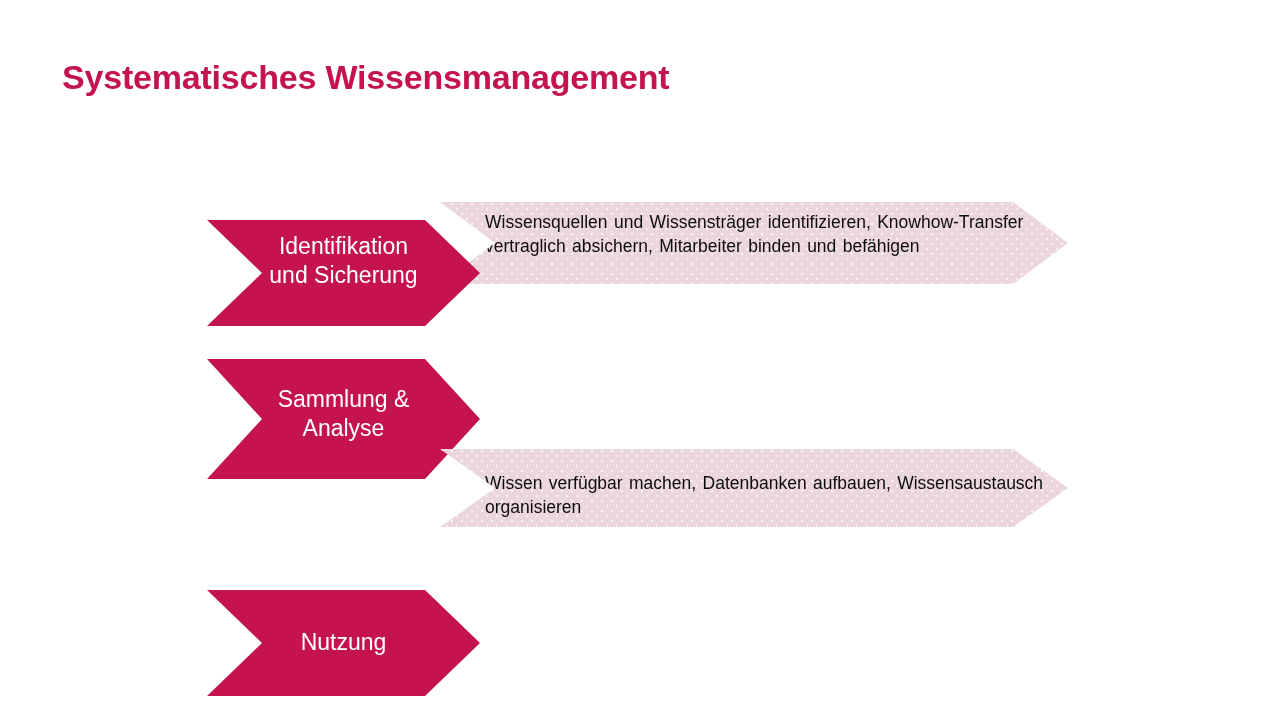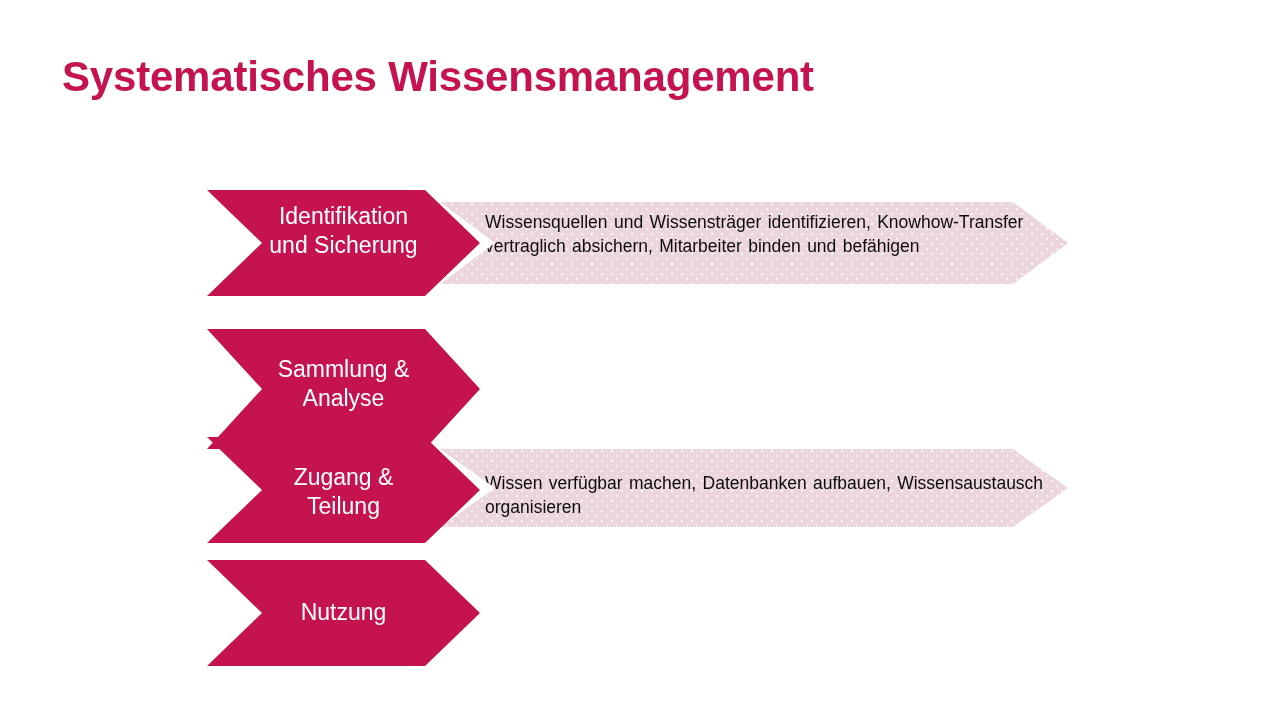--- a/index.html
+++ b/index.html
@@ -23,21 +23,21 @@
     height: 720px;
     background: #ffffff;
   }
 
   
   #slide-title {
     position: absolute;
     left: 62px;
     top: 55px;
     width: 1140px;
-    font-size: 42px;
+    font-size: 34px;
     font-weight: bold;
     color: #C4134F;
     letter-spacing: -0.2px;
     line-height: 44px;
     white-space: nowrap;
   }
 
   
   #diagram {
     position: absolute;
@@ -86,20 +86,21 @@
   }
 
   
   .label-chevron {
     position: absolute;
     left: 207px;
     width: 273px;
     background: #C4134F;
     -webkit-clip-path: polygon(0 0, calc(100% - 55px) 0, 100% 50%, calc(100% - 55px) 100%, 0 100%, 55px 50%);
     clip-path: polygon(0 0, calc(100% - 55px) 0, 100% 50%, calc(100% - 55px) 100%, 0 100%, 55px 50%);
+    margin-top: 30px;
   }
 
   .label-text {
     position: absolute;
     left: 55px;
     width: 163px;
     text-align: center;
     color: #ffffff;
     font-size: 23px;
     line-height: 29px;
@@ -167,23 +168,20 @@
     <div class="row" id="row-2">
       <div class="label-chevron">
         <div class="label-text">Sammlung &amp; Analyse</div>
       </div>
     </div>
 
     <div class="row" id="row-3">
       <div class="desc-chevron">
         <div class="desc-text">Wissen verfügbar machen, Datenbanken aufbauen, Wissensaustausch organisieren</div>
       </div>
-      <div class="label-chevron">
-        <div class="label-text">Zugang &amp; Teilung</div>
-      </div>
     </div>
 
     <div class="row" id="row-4">
       <div class="label-chevron">
         <div class="label-text">Nutzung</div>
       </div>
     </div>
 
   </div>
 

